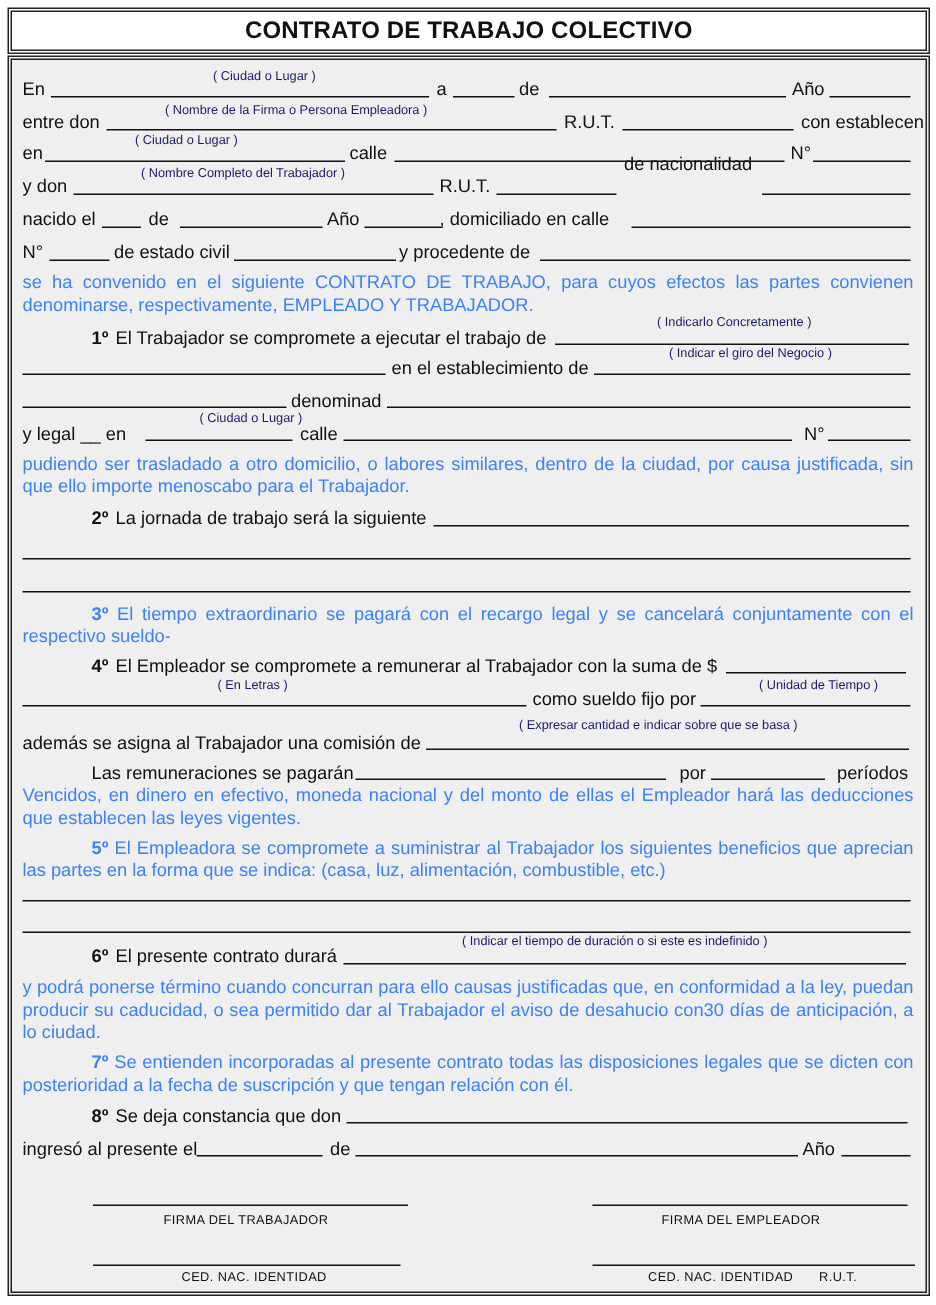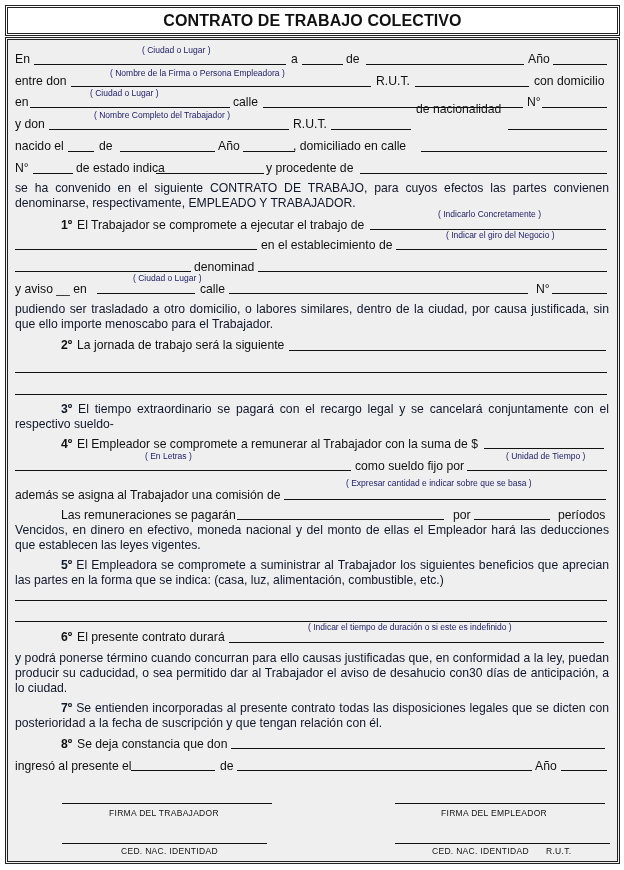--- a/index.html
+++ b/index.html
@@ -15,21 +15,21 @@
   .title-text { font-weight: bold; font-size: 16px; letter-spacing: 0.1px; color: #111; }
   .main-box {
     position: absolute; left: 5px; top: 37px; width: 609px; height: 821px;
     border: 3px double #222; background: #efefef;
   }
   .t { position: absolute; font-size: 12.2px; white-space: nowrap; line-height: 14px; color: #111; }
   .hint { position: absolute; font-size: 8.5px; white-space: nowrap; color: #1a1a66; line-height: 10px; }
   .u { position: absolute; height: 0; border-bottom: 1px solid #111; }
   .u.fill { cursor: text; }
   .b { font-weight: bold; }
-  .j { position: absolute; font-size: 12.2px; line-height: 15px; text-align: justify; text-align-last: left; color: #0f172a; }
+  .j { position: absolute; font-size: 12.2px; line-height: 15px; text-align: justify; text-align-last: left; color: #3b82f6; }
   .sig { position: absolute; font-size: 8.5px; white-space: nowrap; color: #111; letter-spacing: 0.3px; }
 </style>
 </head>
 <body>
 
 <div class="title-box">
   <span class="title-text">CONTRATO DE TRABAJO COLECTIVO</span>
 </div>
 
 <div class="main-box"></div>
@@ -42,21 +42,21 @@
 <span class="t" style="left:346px;top:52px">de</span>
 <div class="u fill" style="left:366px;top:64px;width:158px"></div>
 <span class="t" style="left:528px;top:52px">Año</span>
 <div class="u fill" style="left:553px;top:64px;width:54px"></div>
 
 <span class="hint" style="left:110px;top:68px">( Nombre de la Firma o Persona Empleadora )</span>
 <span class="t" style="left:15px;top:74px">entre don</span>
 <div class="u fill" style="left:71px;top:86px;width:300px"></div>
 <span class="t" style="left:376px;top:74px">R.U.T.</span>
 <div class="u fill" style="left:415px;top:86px;width:114px"></div>
-<span class="t" style="left:534px;top:74px">con domicilio</span>
+<span class="t" style="left:534px;top:74px">con establecen</span>
 
 <span class="hint" style="left:90px;top:88px">( Ciudad o Lugar )</span>
 <span class="t" style="left:15px;top:95px">en</span>
 <div class="u fill" style="left:30px;top:107px;width:200px"></div>
 <span class="t" style="left:233px;top:95px">calle</span>
 <div class="u fill" style="left:263px;top:107px;width:260px"></div>
 <span class="t" style="left:527px;top:95px">N°</span>
 <div class="u fill" style="left:542px;top:107px;width:65px"></div>
 
 <span class="hint" style="left:94px;top:110px">( Nombre Completo del Trabajador )</span>
@@ -71,40 +71,40 @@
 <div class="u fill" style="left:68px;top:151px;width:26px"></div>
 <span class="t" style="left:99px;top:139px">de</span>
 <div class="u fill" style="left:120px;top:151px;width:95px"></div>
 <span class="t" style="left:218px;top:139px">Año</span>
 <div class="u fill" style="left:243px;top:151px;width:52px"></div>
 <span class="t" style="left:293px;top:139px">, domiciliado en calle</span>
 <div class="u fill" style="left:421px;top:151px;width:186px"></div>
 
 <span class="t" style="left:15px;top:161px">N°</span>
 <div class="u fill" style="left:33px;top:173px;width:40px"></div>
-<span class="t" style="left:76px;top:161px">de estado indica</span>
+<span class="t" style="left:76px;top:161px">de estado civil</span>
 <div class="u fill" style="left:156px;top:173px;width:108px"></div>
 <span class="t" style="left:266px;top:161px">y procedente de</span>
 <div class="u fill" style="left:360px;top:173px;width:247px"></div>
 
 <div class="j" style="left:15px;top:181px;width:594px">se ha convenido en el siguiente CONTRATO DE TRABAJO, para cuyos efectos las partes convienen denominarse, respectivamente, EMPLEADO Y TRABAJADOR.</div>
 
 <span class="hint" style="left:438px;top:209px">( Indicarlo Concretamente )</span>
 <span class="t b" style="left:61px;top:218px">1º</span>
 <span class="t" style="left:77px;top:218px">El Trabajador se compromete a ejecutar el trabajo de</span>
 <div class="u fill" style="left:370px;top:229px;width:236px"></div>
 <span class="hint" style="left:446px;top:230px">( Indicar el giro del Negocio )</span>
 <div class="u fill" style="left:15px;top:249px;width:242px"></div>
 <span class="t" style="left:261px;top:238px">en el establecimiento de</span>
 <div class="u fill" style="left:396px;top:249px;width:211px"></div>
 <div class="u fill" style="left:15px;top:271px;width:176px"></div>
 <span class="t" style="left:194px;top:260px">denominad</span>
 <div class="u fill" style="left:258px;top:271px;width:349px"></div>
 <span class="hint" style="left:133px;top:273px">( Ciudad o Lugar )</span>
-<span class="t" style="left:15px;top:282px">y aviso __ en</span>
+<span class="t" style="left:15px;top:282px">y legal __ en</span>
 <div class="u fill" style="left:97px;top:293px;width:98px"></div>
 <span class="t" style="left:200px;top:282px">calle</span>
 <div class="u fill" style="left:229px;top:293px;width:299px"></div>
 <span class="t" style="left:536px;top:282px">N°</span>
 <div class="u fill" style="left:552px;top:293px;width:55px"></div>
 <div class="j" style="left:15px;top:302px;width:594px">pudiendo ser trasladado a otro domicilio, o labores similares, dentro de la ciudad, por causa justificada, sin que ello importe menoscabo para el Trabajador.</div>
 
 <span class="t b" style="left:61px;top:338px">2º</span>
 <span class="t" style="left:77px;top:338px">La jornada de trabajo será la siguiente</span>
 <div class="u fill" style="left:289px;top:350px;width:317px"></div>

